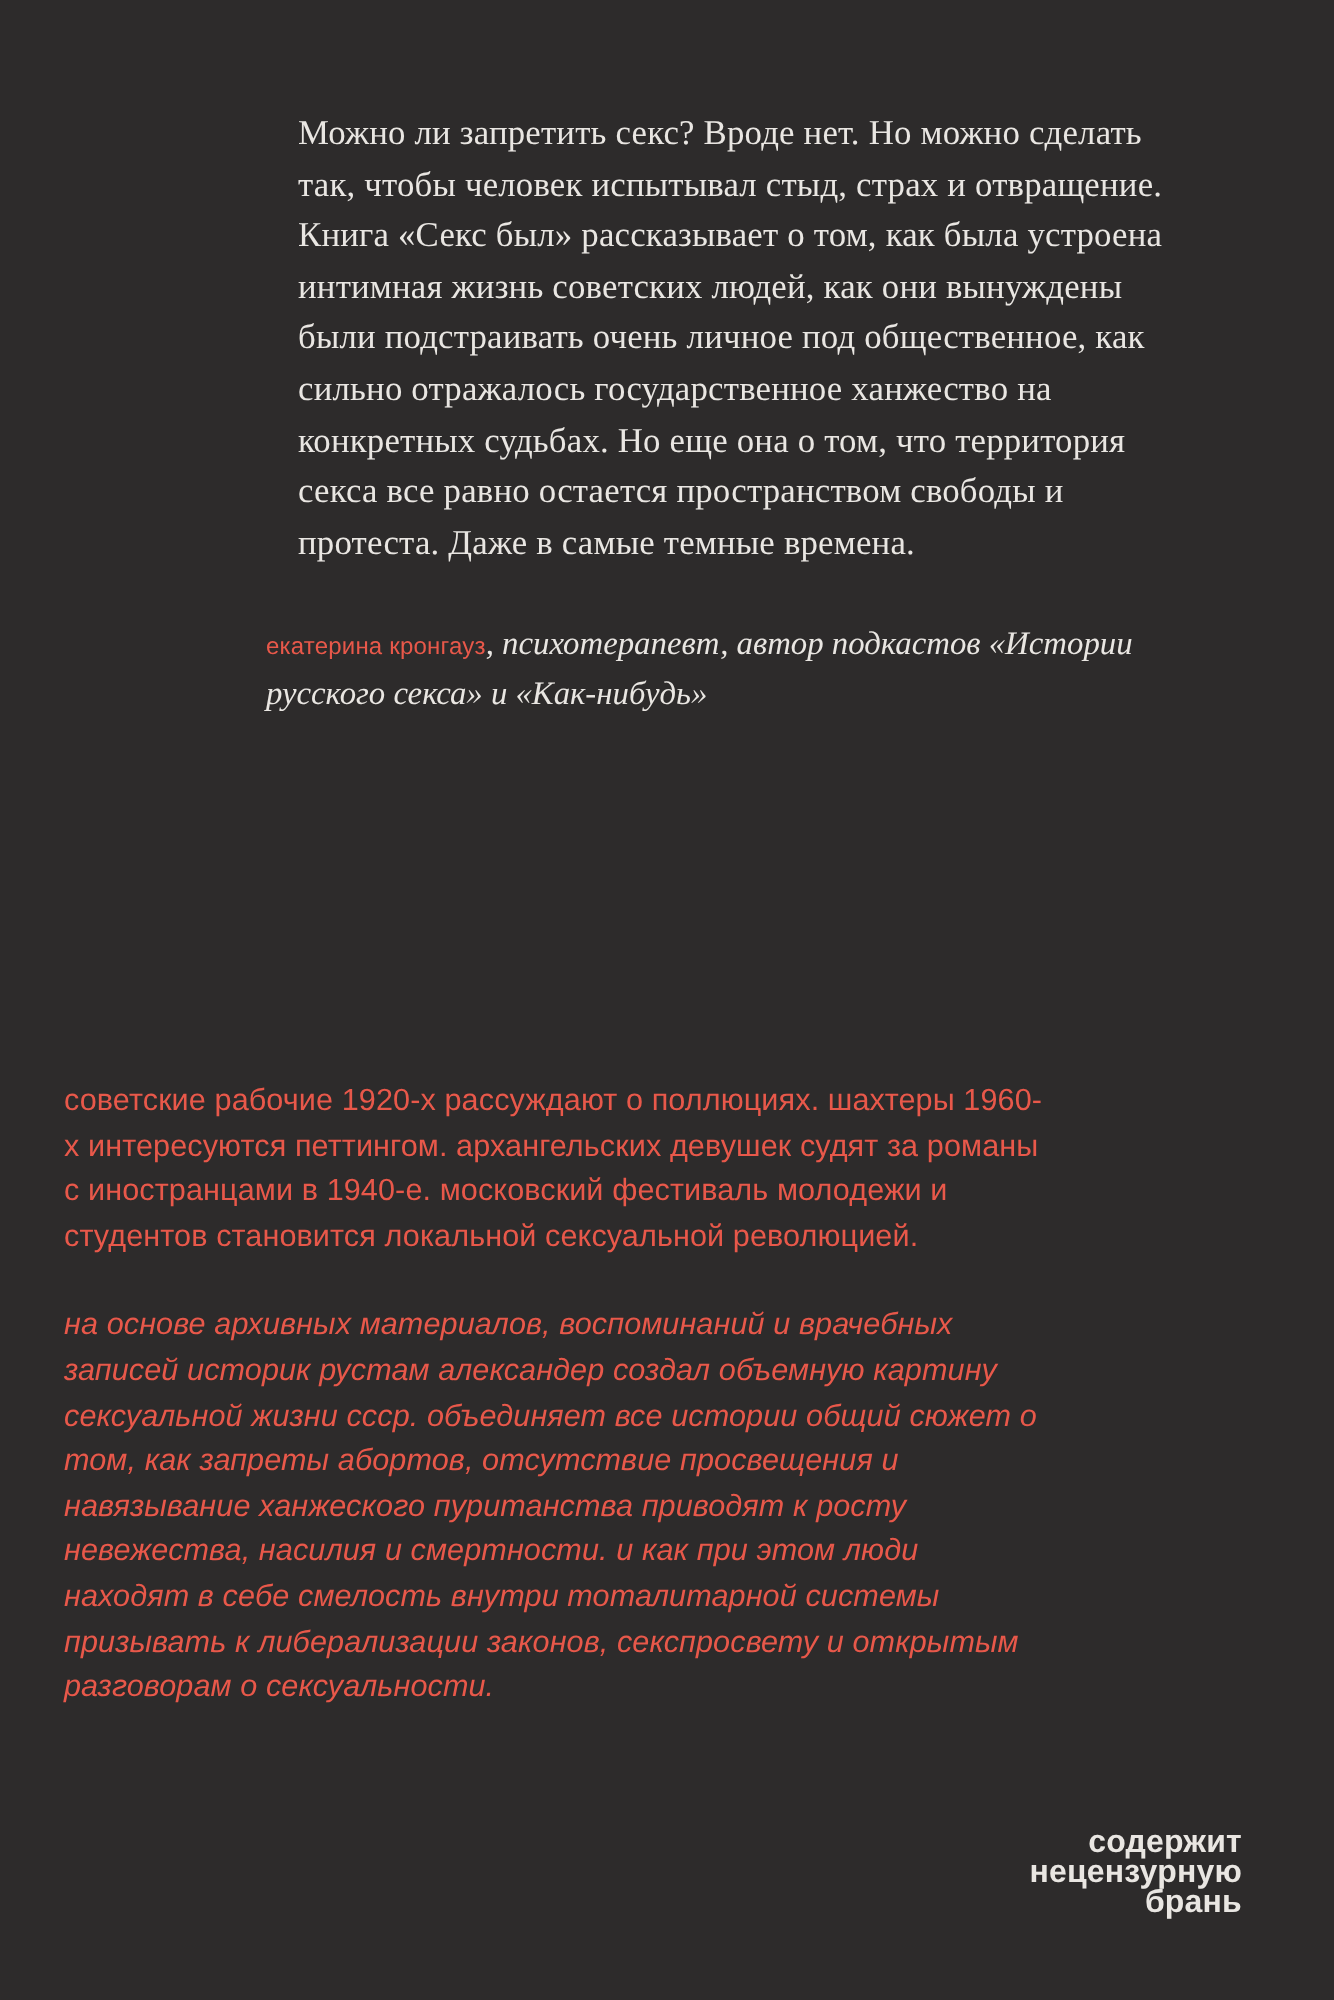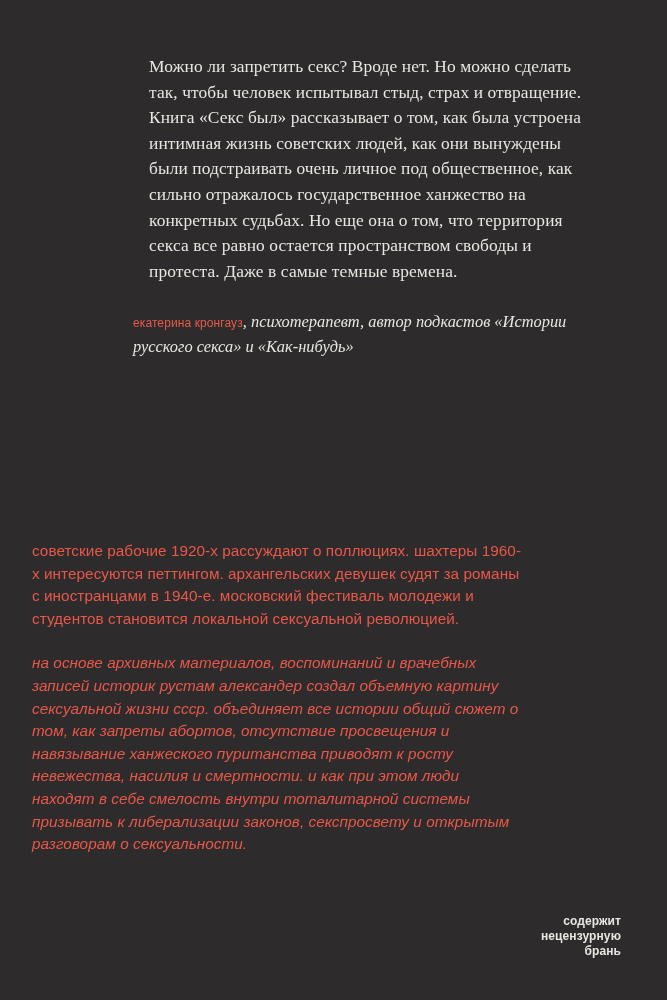--- a/index.html
+++ b/index.html
@@ -114,21 +114,21 @@
     letter-spacing: 0.4px;
   }
 
   .warning {
     position: absolute;
     right: 46px;
     top: 914px;
     width: 150px;
     text-align: right;
     font-family: "Liberation Sans", sans-serif;
-    font-size: 12px;
+    font-size: 16px;
     line-height: 15px;
     font-weight: bold;
     color: #e9e6e2;
     letter-spacing: 0.1px;
   }
 </style>
 </head>
 <body>
 
 <div class="page">

